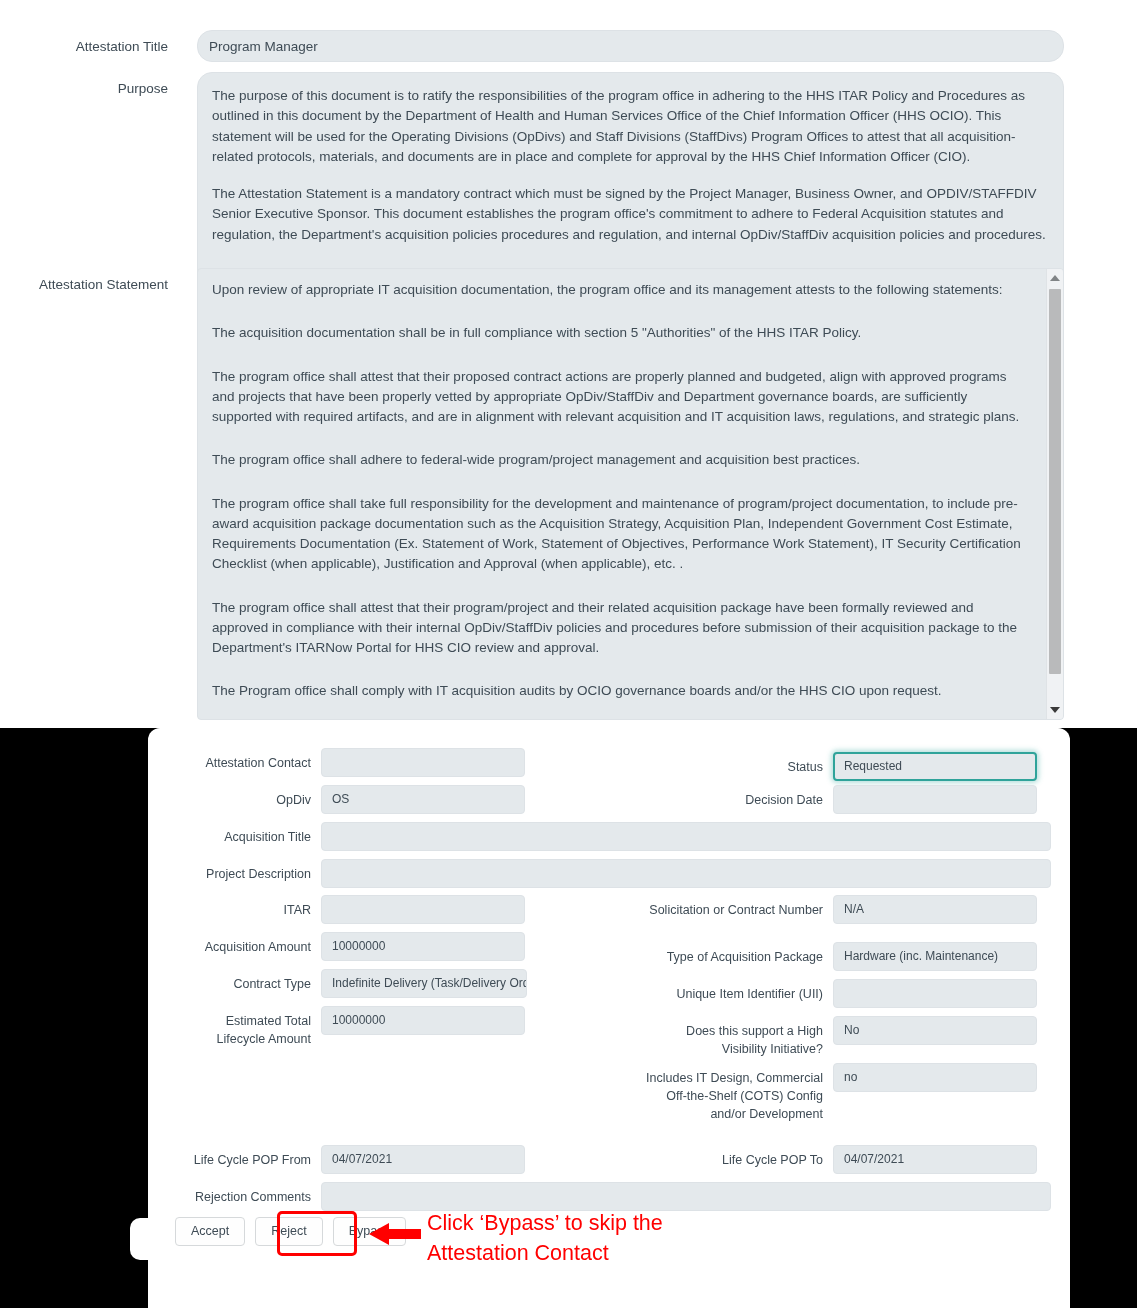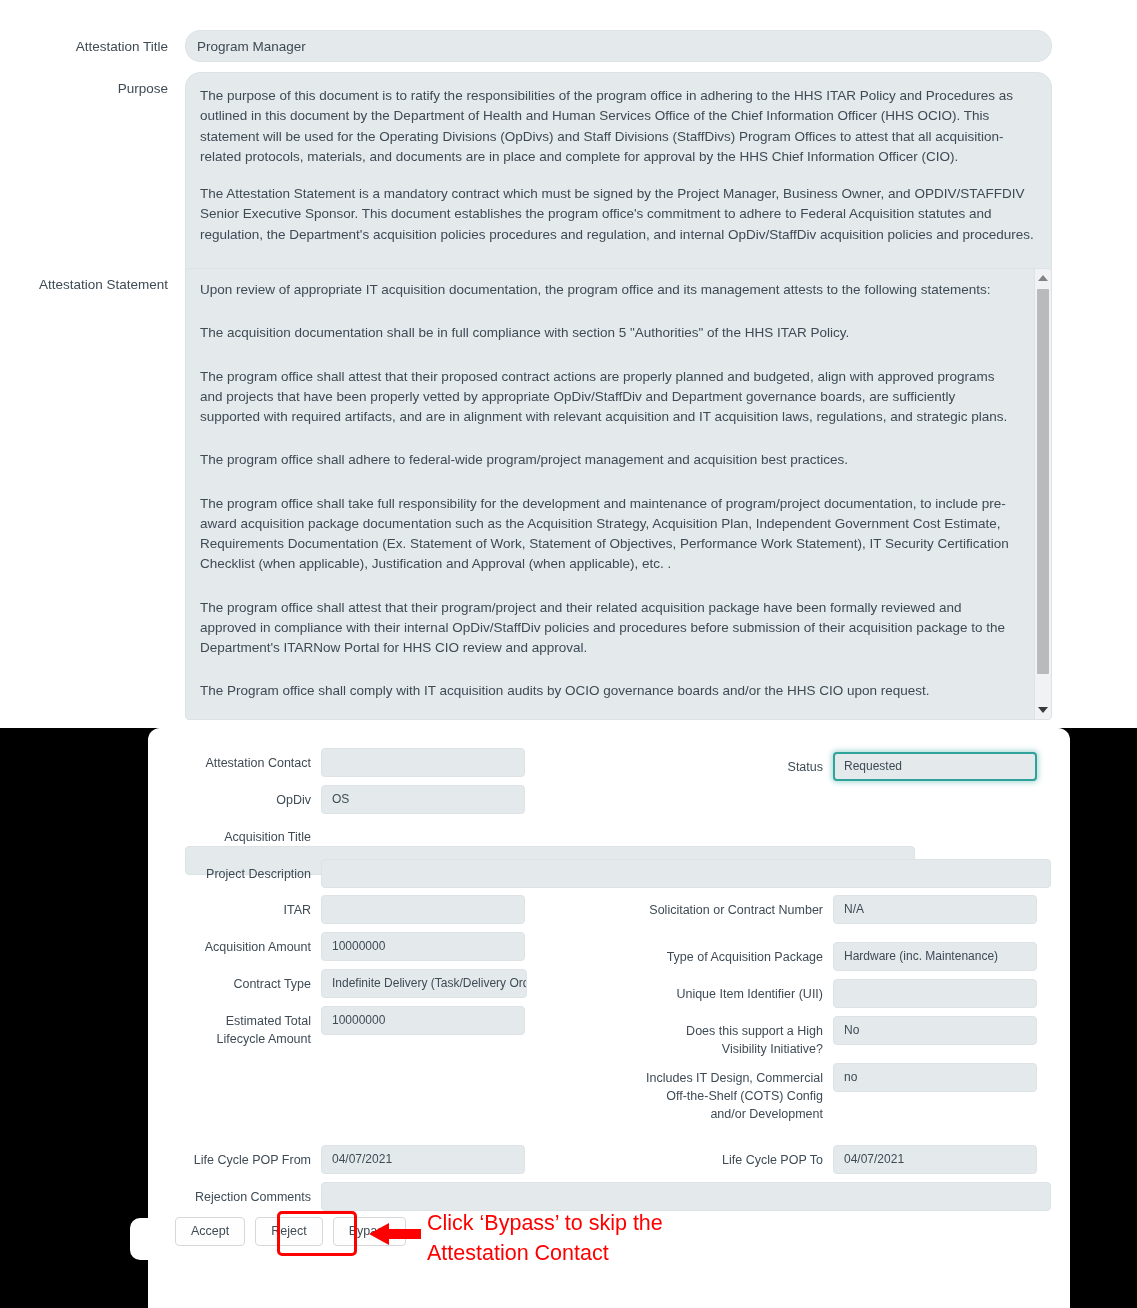--- a/index.html
+++ b/index.html
@@ -8,21 +8,21 @@
     width: 1137px; height: 1308px;
     background: #ffffff;
     font-family: "Liberation Sans", sans-serif;
     overflow: hidden;
   }
   .page { position: relative; width: 1137px; height: 1308px; background:#fff; }
 
   
   .top-section { position:absolute; left:0; top:0; width:1137px; height:728px; background:#fff; }
 
-  .row { display:flex; align-items:flex-start; }
+  .row { display:flex; align-items:flex-start;gap:12px; }
   .lbl {
     font-size: 13.5px; color:#3e4b55; text-align:right;
     padding-top: 8px; line-height: 1.35;
     flex: 0 0 auto;
   }
   .fld {
     background:#e4e9ec; border:1px solid #dde2e6; border-radius:15px;
     color:#3e4b55; font-size:13.5px; line-height:1.5;
   }
 
@@ -171,22 +171,26 @@
       </div>
       <div class="fr col-r" style="left:490px; top:24px;justify-content:space-between;">
         <div class="fl">Status</div>
         <div class="fi focused">Requested</div>
       </div>
 
       <div class="fr col-l" style="left:27px; top:57px;">
         <div class="fl">OpDiv</div>
         <div class="fi">OS</div>
       </div>
-
-      <div class="fr wide" style="left:27px; top:94px;flex-direction:column;">
+      <div class="fr col-r" style="left:490px; top:57px;">
+        <div class="fl">Decision Date</div>
+        <div class="fi"></div>
+      </div>
+
+      <div class="fr wide" style="left:27px; top:94px;">
         <div class="fl">Acquisition Title</div>
         <div class="fi"></div>
       </div>
 
       <div class="fr wide" style="left:27px; top:131px;">
         <div class="fl">Project Description</div>
         <div class="fi"></div>
       </div>
 
       <div class="fr col-l" style="left:27px; top:167px;">

